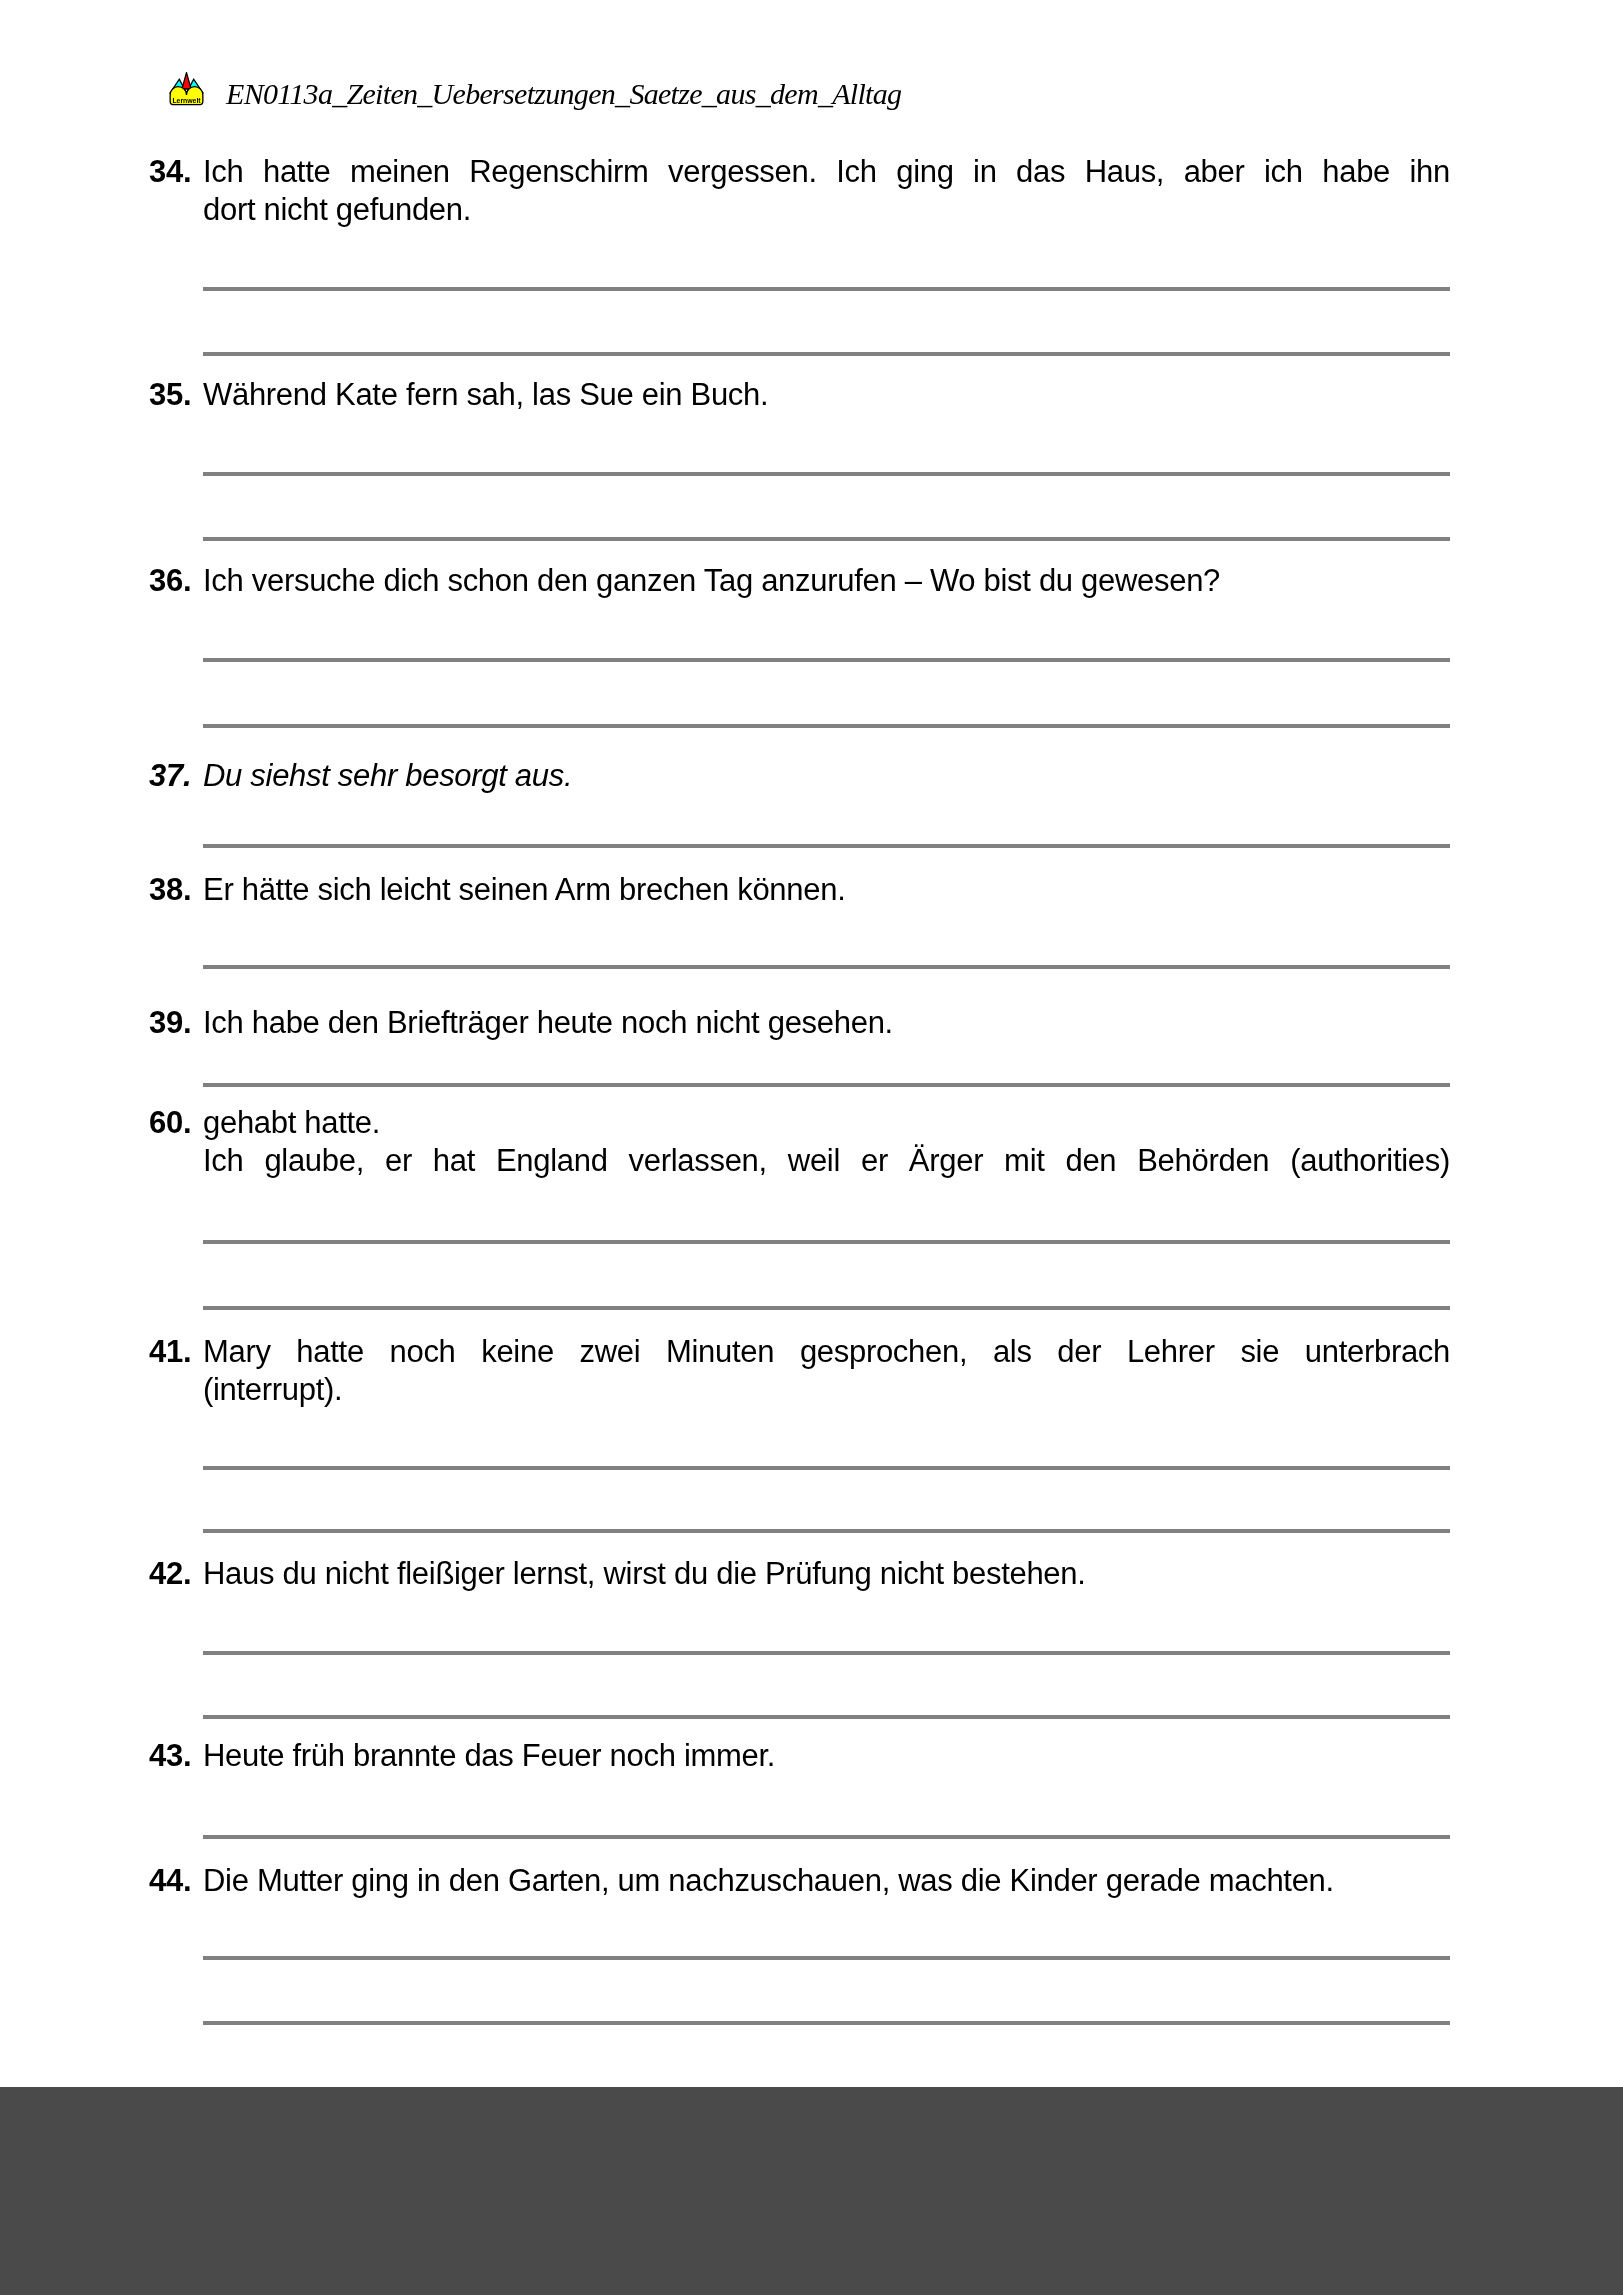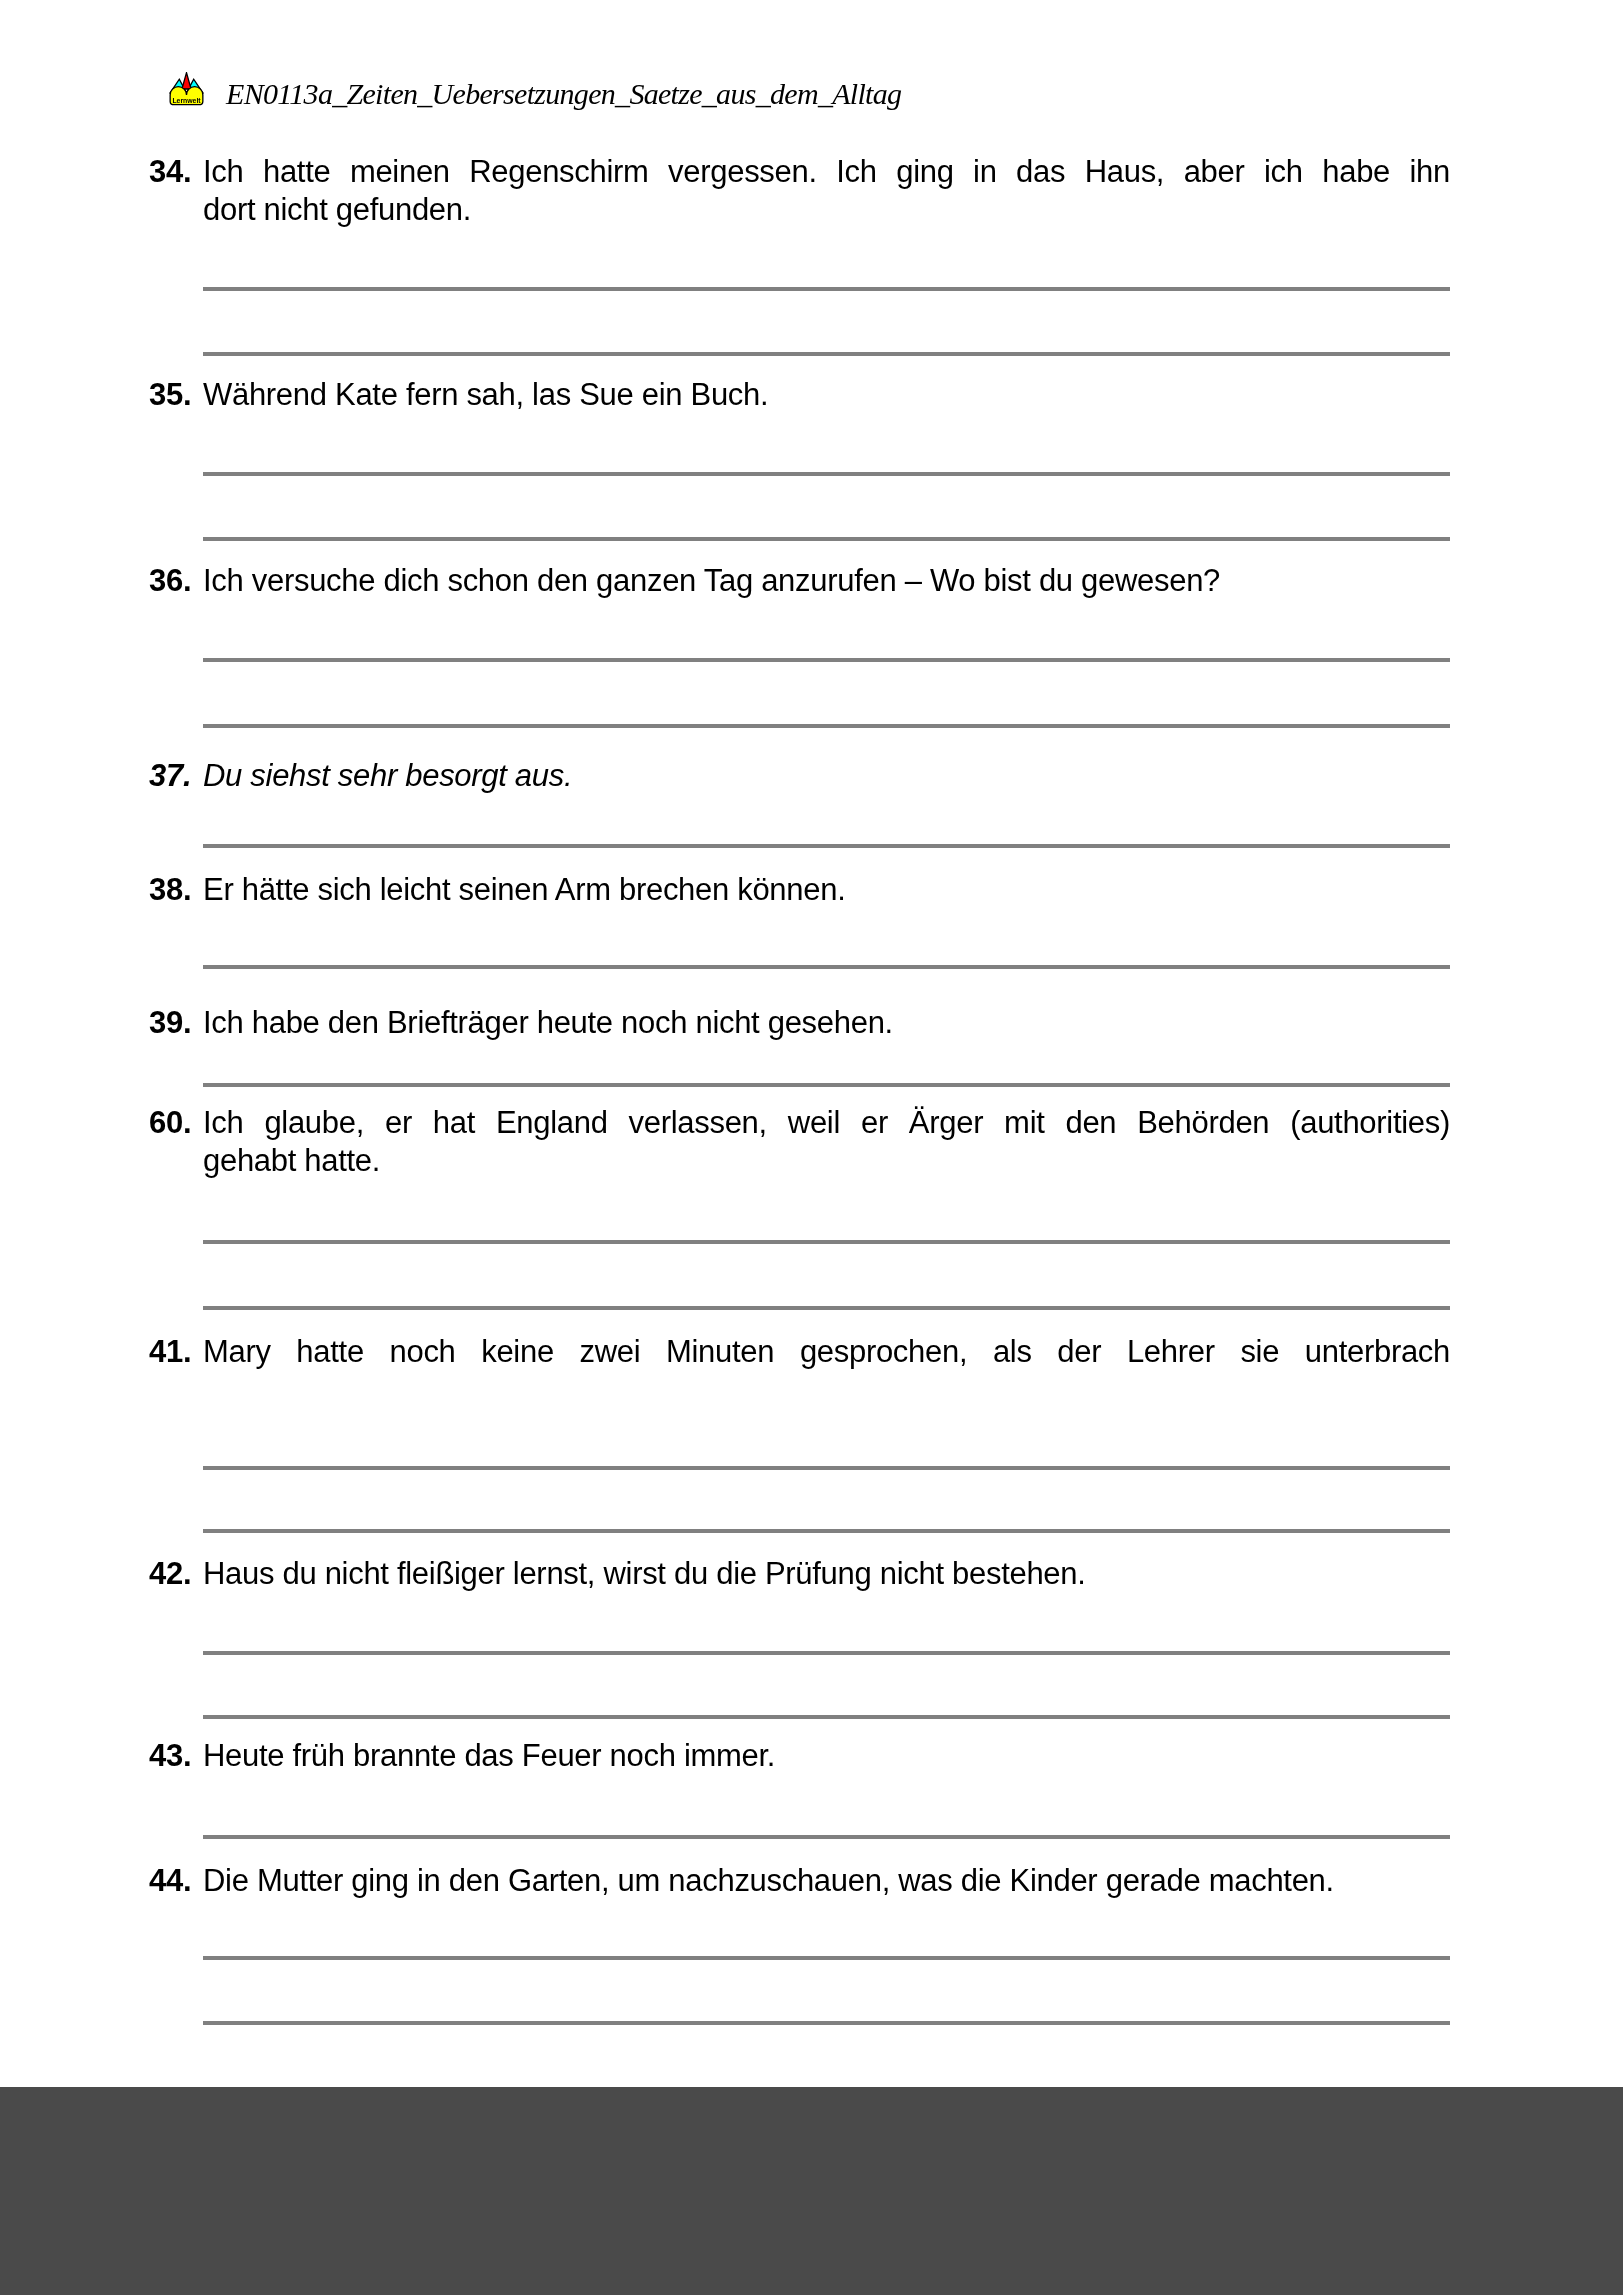--- a/index.html
+++ b/index.html
@@ -103,29 +103,30 @@
   <div class="item" style="top: 988px; margin-top: 16px;">
     <span class="num">39.</span>
     <div class="text">
           <div class="line">Ich habe den Briefträger heute noch nicht gesehen.</div>
         </div>
   </div>
 
   <div class="item" style="top: 1104px;">
     <span class="num">60.</span>
     <div class="text">
+          <div class="line">gehabt hatte.</div>
           <div class="line just">Ich glaube, er hat England verlassen, weil er Ärger mit den Behörden (authorities)</div>
-          <div class="line">gehabt hatte.</div>
         </div>
   </div>
 
   <div class="item" style="top: 1333px;">
     <span class="num">41.</span>
     <div class="text">
           <div class="line just">Mary hatte noch keine zwei Minuten gesprochen, als der Lehrer sie unterbrach</div>
+          <div class="line">(interrupt).</div>
         </div>
   </div>
 
   <div class="item" style="top: 1555px;">
     <span class="num">42.</span>
     <div class="text">
           <div class="line">Haus du nicht fleißiger lernst, wirst du die Prüfung nicht bestehen.</div>
         </div>
   </div>
 

